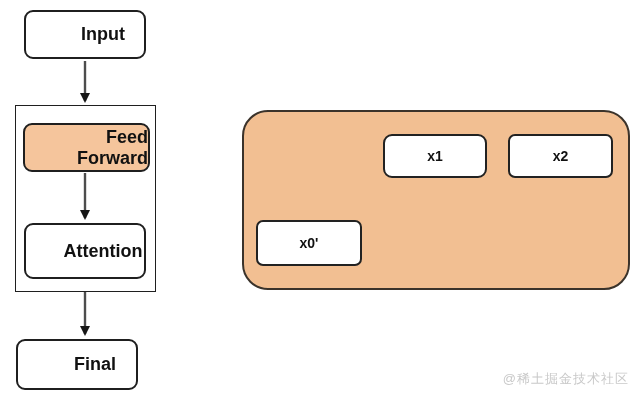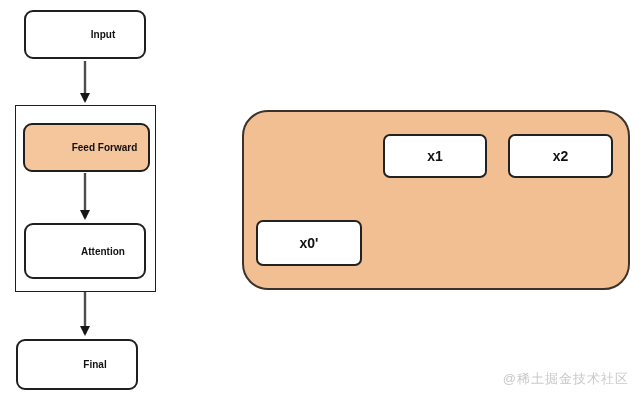--- a/index.html
+++ b/index.html
@@ -25,23 +25,23 @@
 
   .node {
     position: absolute;
     display: flex;
     align-items: center;
     justify-content: center;
     background: #ffffff;
     border: 2px solid var(--border, #1F1F1F);
     border-radius: 9px;
     font-weight: bold;
-    font-size: 10px;
+    font-size: 18px;
     color: #111111;
-    text-align: center;
+    text-align: right;
     padding-left: 36px;
   }
   .node.highlight { background: var(--highlight-fill, #F5C59C); }
 
   .node-input        { left: 24px;  top: 10px;  width: 122px; height: 49px; }
   .node-feed-forward { left: 23px;  top: 123px; width: 127px; height: 49px; }
   .node-attention    { left: 24px;  top: 223px; width: 122px; height: 56px; }
   .node-final        { left: 16px;  top: 339px; width: 122px; height: 51px; }
 
   .block-container {
@@ -69,21 +69,21 @@
     background: #ffffff;
     border: 2px solid #222222;
     border-radius: 7px;
     font-weight: bold;
     font-size: 14px;
     color: #111111;
   }
   .cell-r0 { top: 22px;  height: 44px; }
   .cell-r1 { top: 108px; height: 46px; }
   .cell-c0 { left: 12px;  width: 106px; }
-  .cell-c1 { left: 139px; width: 104px; }
+  .cell-c1 { left: 139px; width: 104px; border-radius: 9px; }
   .cell-c2 { left: 264px; width: 105px; }
 
   .watermark {
     position: absolute;
     right: 14px;
     bottom: 12px;
     color: var(--watermark-color, #C9C9C9);
     font-size: 13px;
     letter-spacing: 1px;
     white-space: nowrap;

